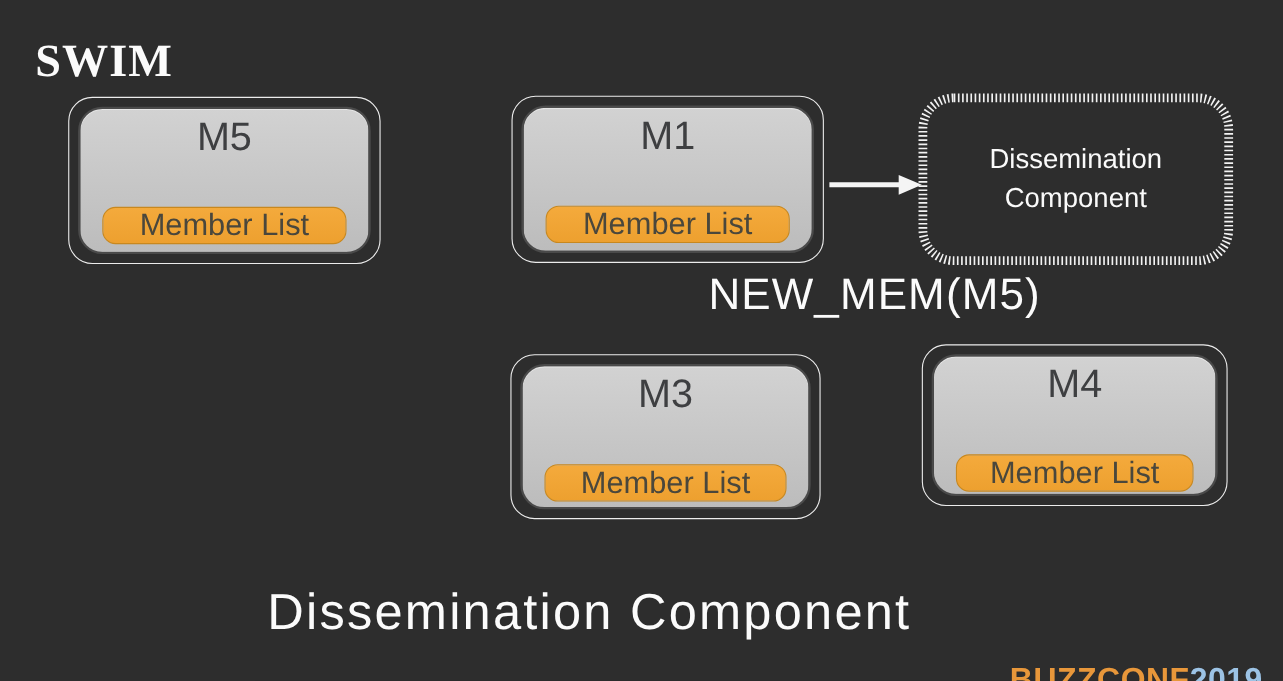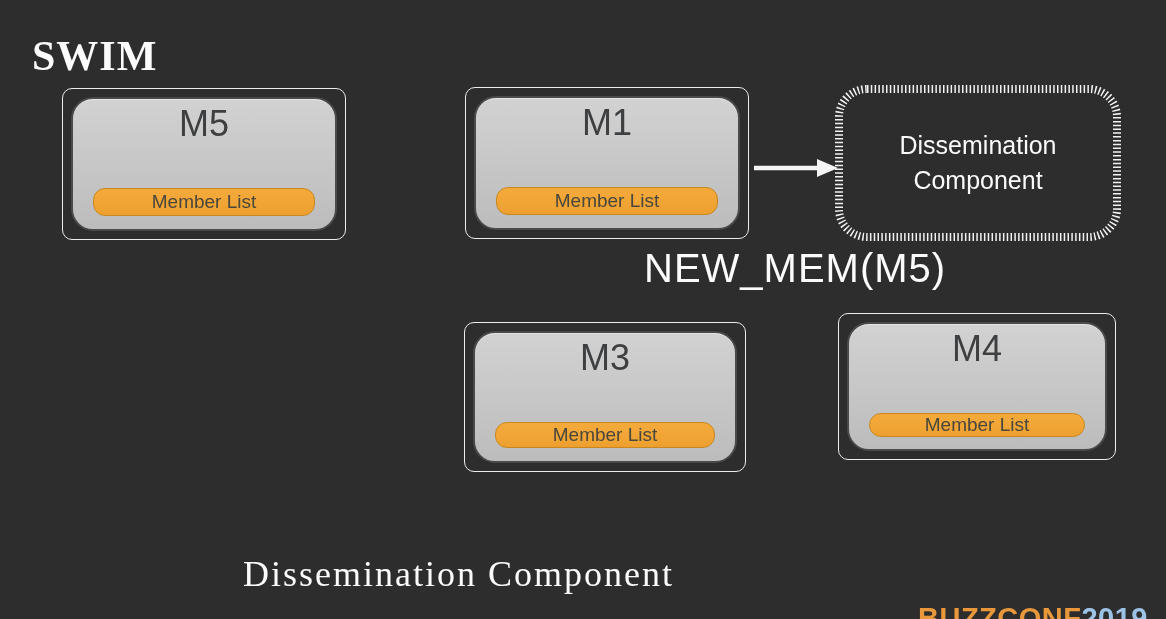--- a/index.html
+++ b/index.html
@@ -23,21 +23,21 @@
     font-weight: bold;
     font-size: 42px;
     letter-spacing: 1px;
     color: #fbfbfb;
   }
 
   
   .member-box {
     position: absolute;
     border: 1.5px solid #ececec;
-    border-radius: 10px;
+    border-radius: 22px;
     padding: 8px;
     background: transparent;
   }
   .member-inner {
     width: 100%;
     height: 100%;
     border-radius: 22px;
     background: linear-gradient(180deg, #d2d2d2 0%, #bcbcbc 100%);
     border: 2px solid #4a4a4a;
     box-shadow: inset 0 1px 0 #e4e4e4;
@@ -54,21 +54,21 @@
   }
   .member-list {
     width: 100%;
     height: 70px;
     border-radius: 12px;
     background: linear-gradient(180deg, #f4aa3c 0%, #eda02f 100%);
     border: 1px solid #c8881f;
     display: flex;
     align-items: center;
     justify-content: center;
-    font-size: 19px;
+    font-size: 28px;
     color: #4a473c;
     margin-top: 40px;
   }
 
   .pos-m5 { left: 62px;  top: 88px;  width: 284px; height: 152px; }
   .pos-m1 { left: 465px; top: 87px;  width: 284px; height: 152px; }
   .pos-m3 { left: 464px; top: 322px; width: 282px; height: 150px; }
   .pos-m4 { left: 838px; top: 313px; width: 278px; height: 147px; }
 
   
@@ -114,26 +114,25 @@
     left: 644px;
     top: 246px;
     font-size: 40px;
     color: #fbfbfb;
     letter-spacing: 1px;
     white-space: nowrap;
   }
   .bottom-title {
     position: absolute;
     left: 243px;
-    top: 553px;
-    font-size: 36px;
+    top: 529px;
+    font-size: 46px;
     letter-spacing: 2px;
     color: #fbfbfb;
     white-space: nowrap;
-    font-family: Liberation Serif, serif;
   }
 
   
   .watermark {
     position: absolute;
     left: 918px;
     top: 604px;
     font-size: 29px;
     font-weight: bold;
     letter-spacing: 0.5px;

